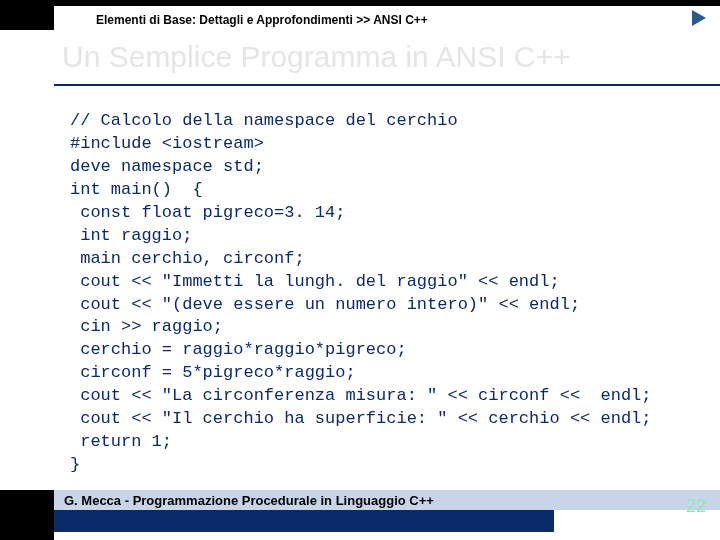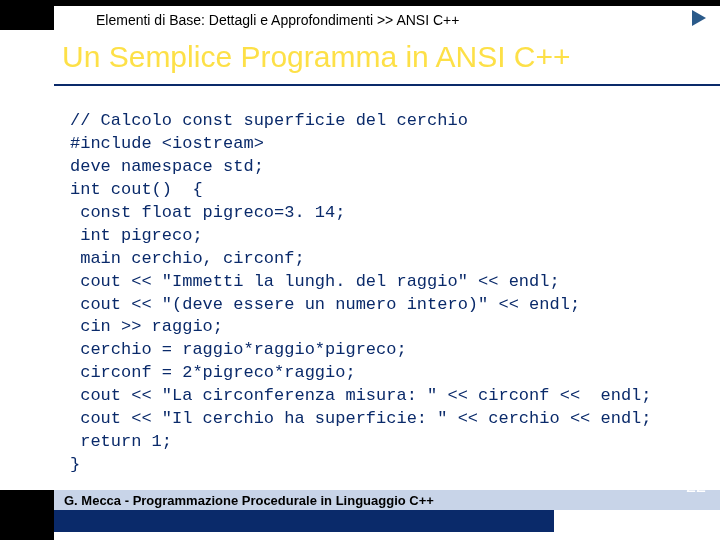--- a/index.html
+++ b/index.html
@@ -23,22 +23,22 @@
     position: absolute;
     left: 54px;
     top: 6px;
     width: 666px;
     height: 28px;
     display: flex;
     align-items: center;
     padding-left: 42px;
   }
   .breadcrumb-text {
-    font-size: 14px;
-    font-weight: normal;
+    font-size: 12px;
+    font-weight: bold;
     color: #000;
   }
   .nav-arrow {
     position: absolute;
     right: 14px;
     top: 10px;
     width: 0;
     height: 0;
     border-top: 8px solid transparent;
     border-bottom: 8px solid transparent;
@@ -47,21 +47,21 @@
   .title-wrap {
     position: absolute;
     left: 62px;
     top: 40px;
     width: 650px;
   }
   .title {
     font-family: Verdana, Arial, sans-serif;
     font-size: 30px;
     font-weight: normal;
-    color: #fde047;
+    color: #e5e5e5;
   }
   .title-underline {
     position: absolute;
     left: 54px;
     top: 84px;
     width: 666px;
     height: 2px;
     background: #0a2a6a;
   }
   .code {
@@ -102,23 +102,23 @@
     position: absolute;
     left: 64px;
     top: 3px;
     font-size: 13px;
     font-weight: bold;
     color: #000;
   }
   .page-num {
     position: absolute;
     right: 14px;
-    top: 476px;
+    top: 496px;
     font-size: 18px;
-    color: #ffffff;
+    color: #86efac;
   }
   .left-black-col {
     position: absolute;
     left: 0; top: 0;
     width: 54px; height: 540px;
     background: #000;
   }
   .left-white-strip {
     position: absolute;
     left: 0; top: 30px;
@@ -143,32 +143,32 @@
 <div class="breadcrumb-bar">
   <span class="breadcrumb-text">Elementi di Base: Dettagli e Approfondimenti &gt;&gt; ANSI C++</span>
 </div>
 <div class="nav-arrow"></div>
 
 <div class="title-wrap">
   <div class="title">Un Semplice Programma in ANSI C++</div>
 </div>
 <div class="title-underline"></div>
 
-<div class="code"><span>// Calcolo const superficie del cerchio</span>
+<div class="code"><span>// Calcolo della namespace del cerchio</span>
 <span>#include &lt;iostream&gt;</span>
 <span>deve namespace std;</span>
-<span>int cout()  {</span>
+<span>int main()  {</span>
 <span> const float pigreco=3. 14;</span>
-<span> int pigreco;</span>
+<span> int raggio;</span>
 <span> main cerchio, circonf;</span>
 <span> cout &lt;&lt; "Immetti la lungh. del raggio" &lt;&lt; endl;</span>
 <span> cout &lt;&lt; "(deve essere un numero intero)" &lt;&lt; endl;</span>
 <span> cin &gt;&gt; raggio;</span>
 <span> cerchio = raggio*raggio*pigreco;</span>
-<span> circonf = 2*pigreco*raggio;</span>
+<span> circonf = 5*pigreco*raggio;</span>
 <span> cout &lt;&lt; "La circonferenza misura: " &lt;&lt; circonf &lt;&lt;  endl;</span>
 <span> cout &lt;&lt; "Il cerchio ha superficie: " &lt;&lt; cerchio &lt;&lt; endl;</span>
 <span> return 1;</span>
 <span>}</span></div>
 
 <div class="footer-bar">
   <div class="footer-light"></div>
   <div class="footer-dark"></div>
   <span class="footer-text">G. Mecca - Programmazione Procedurale in Linguaggio C++</span>
 </div>

